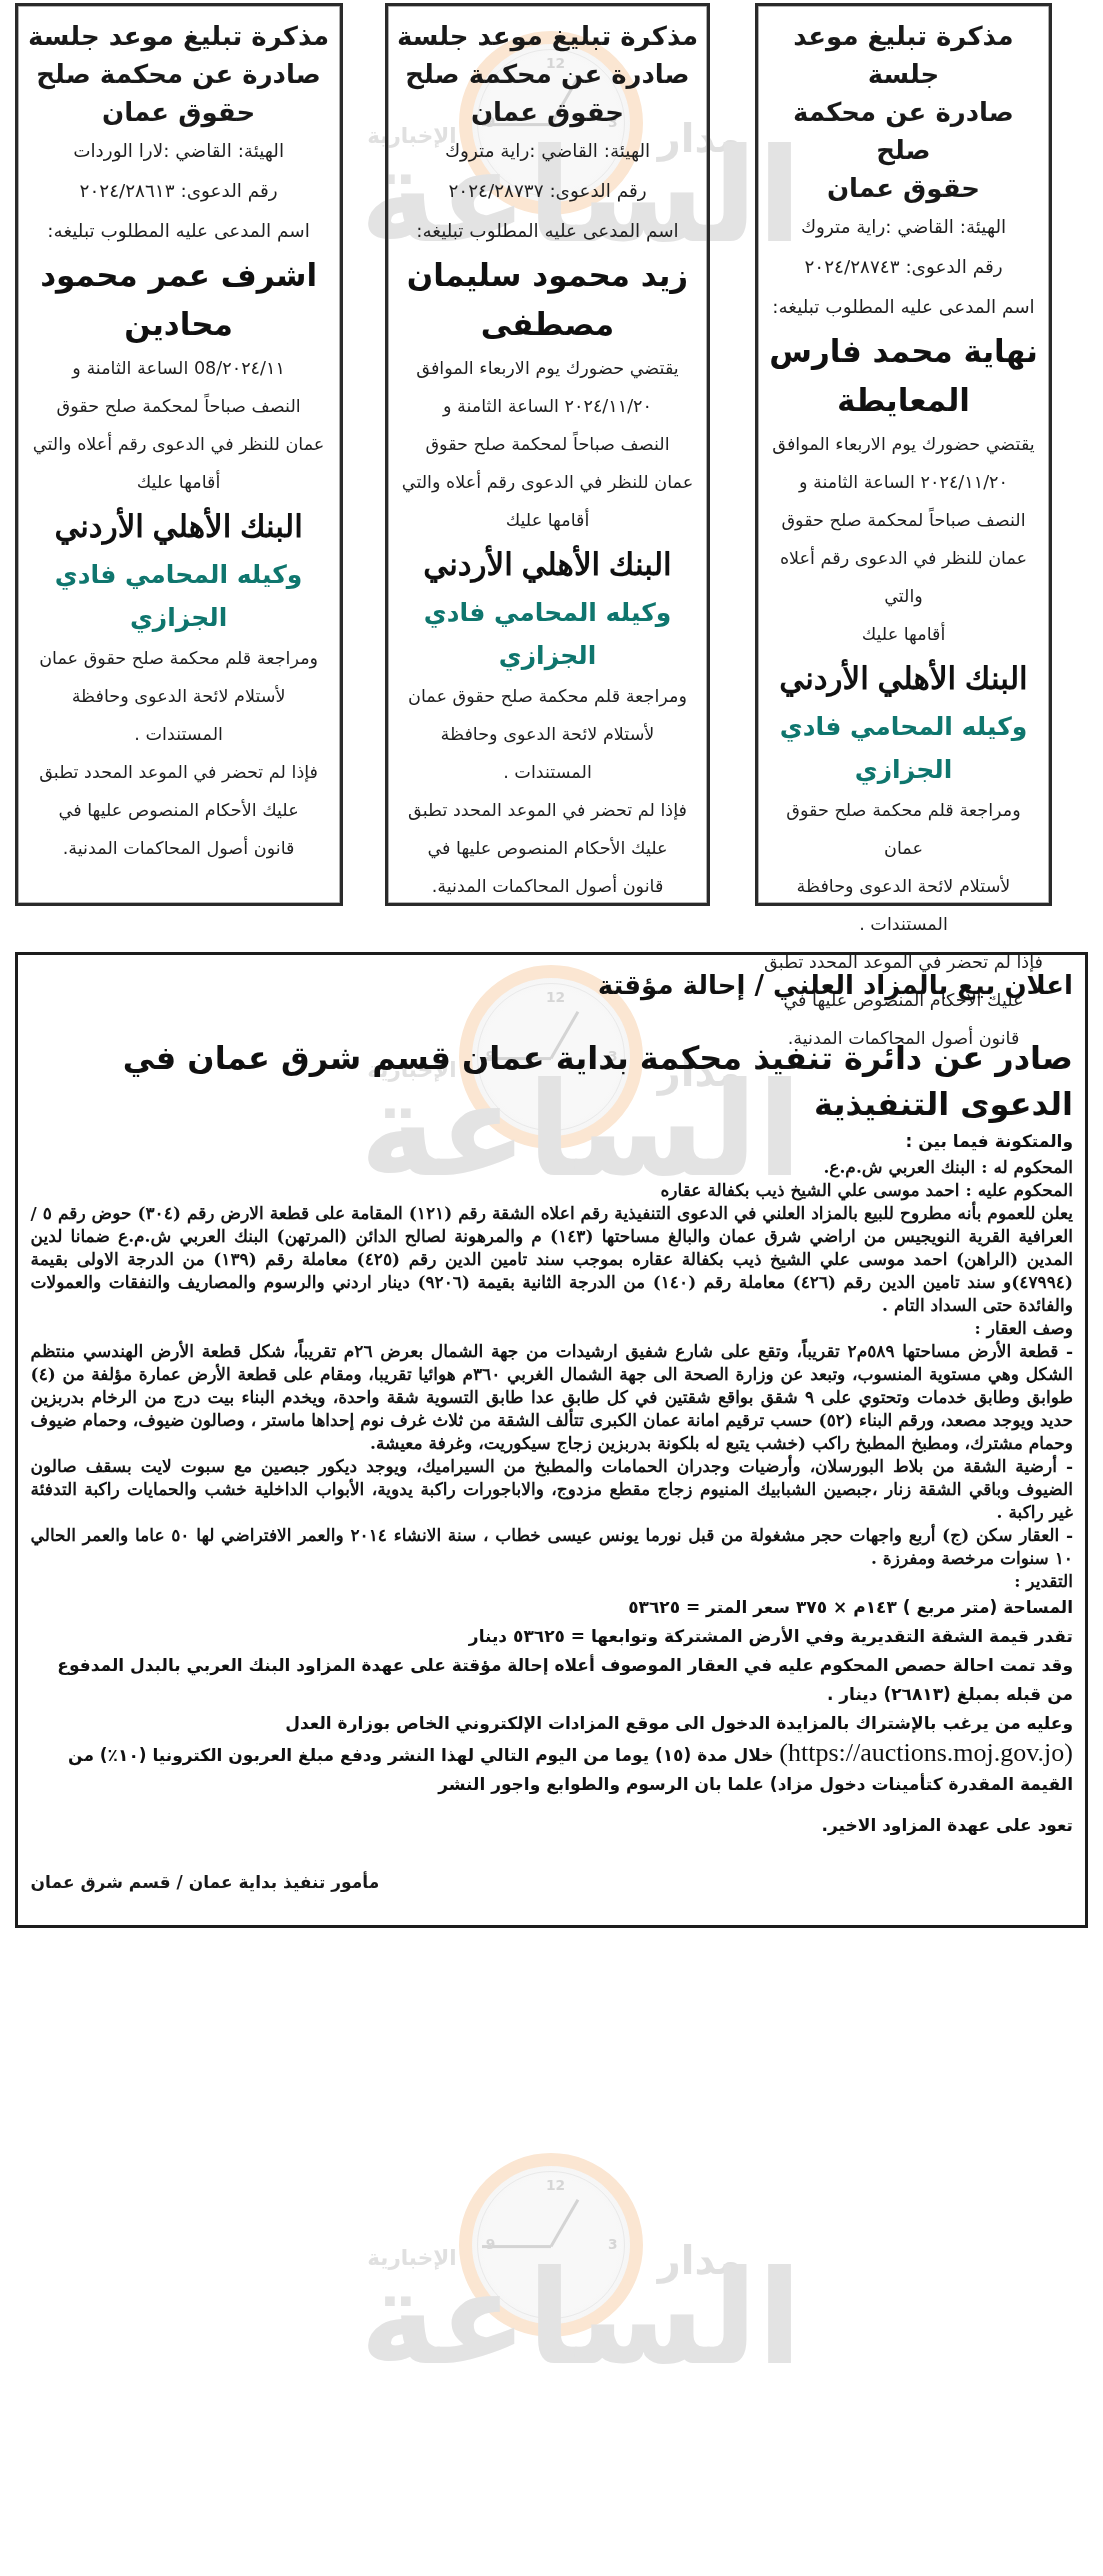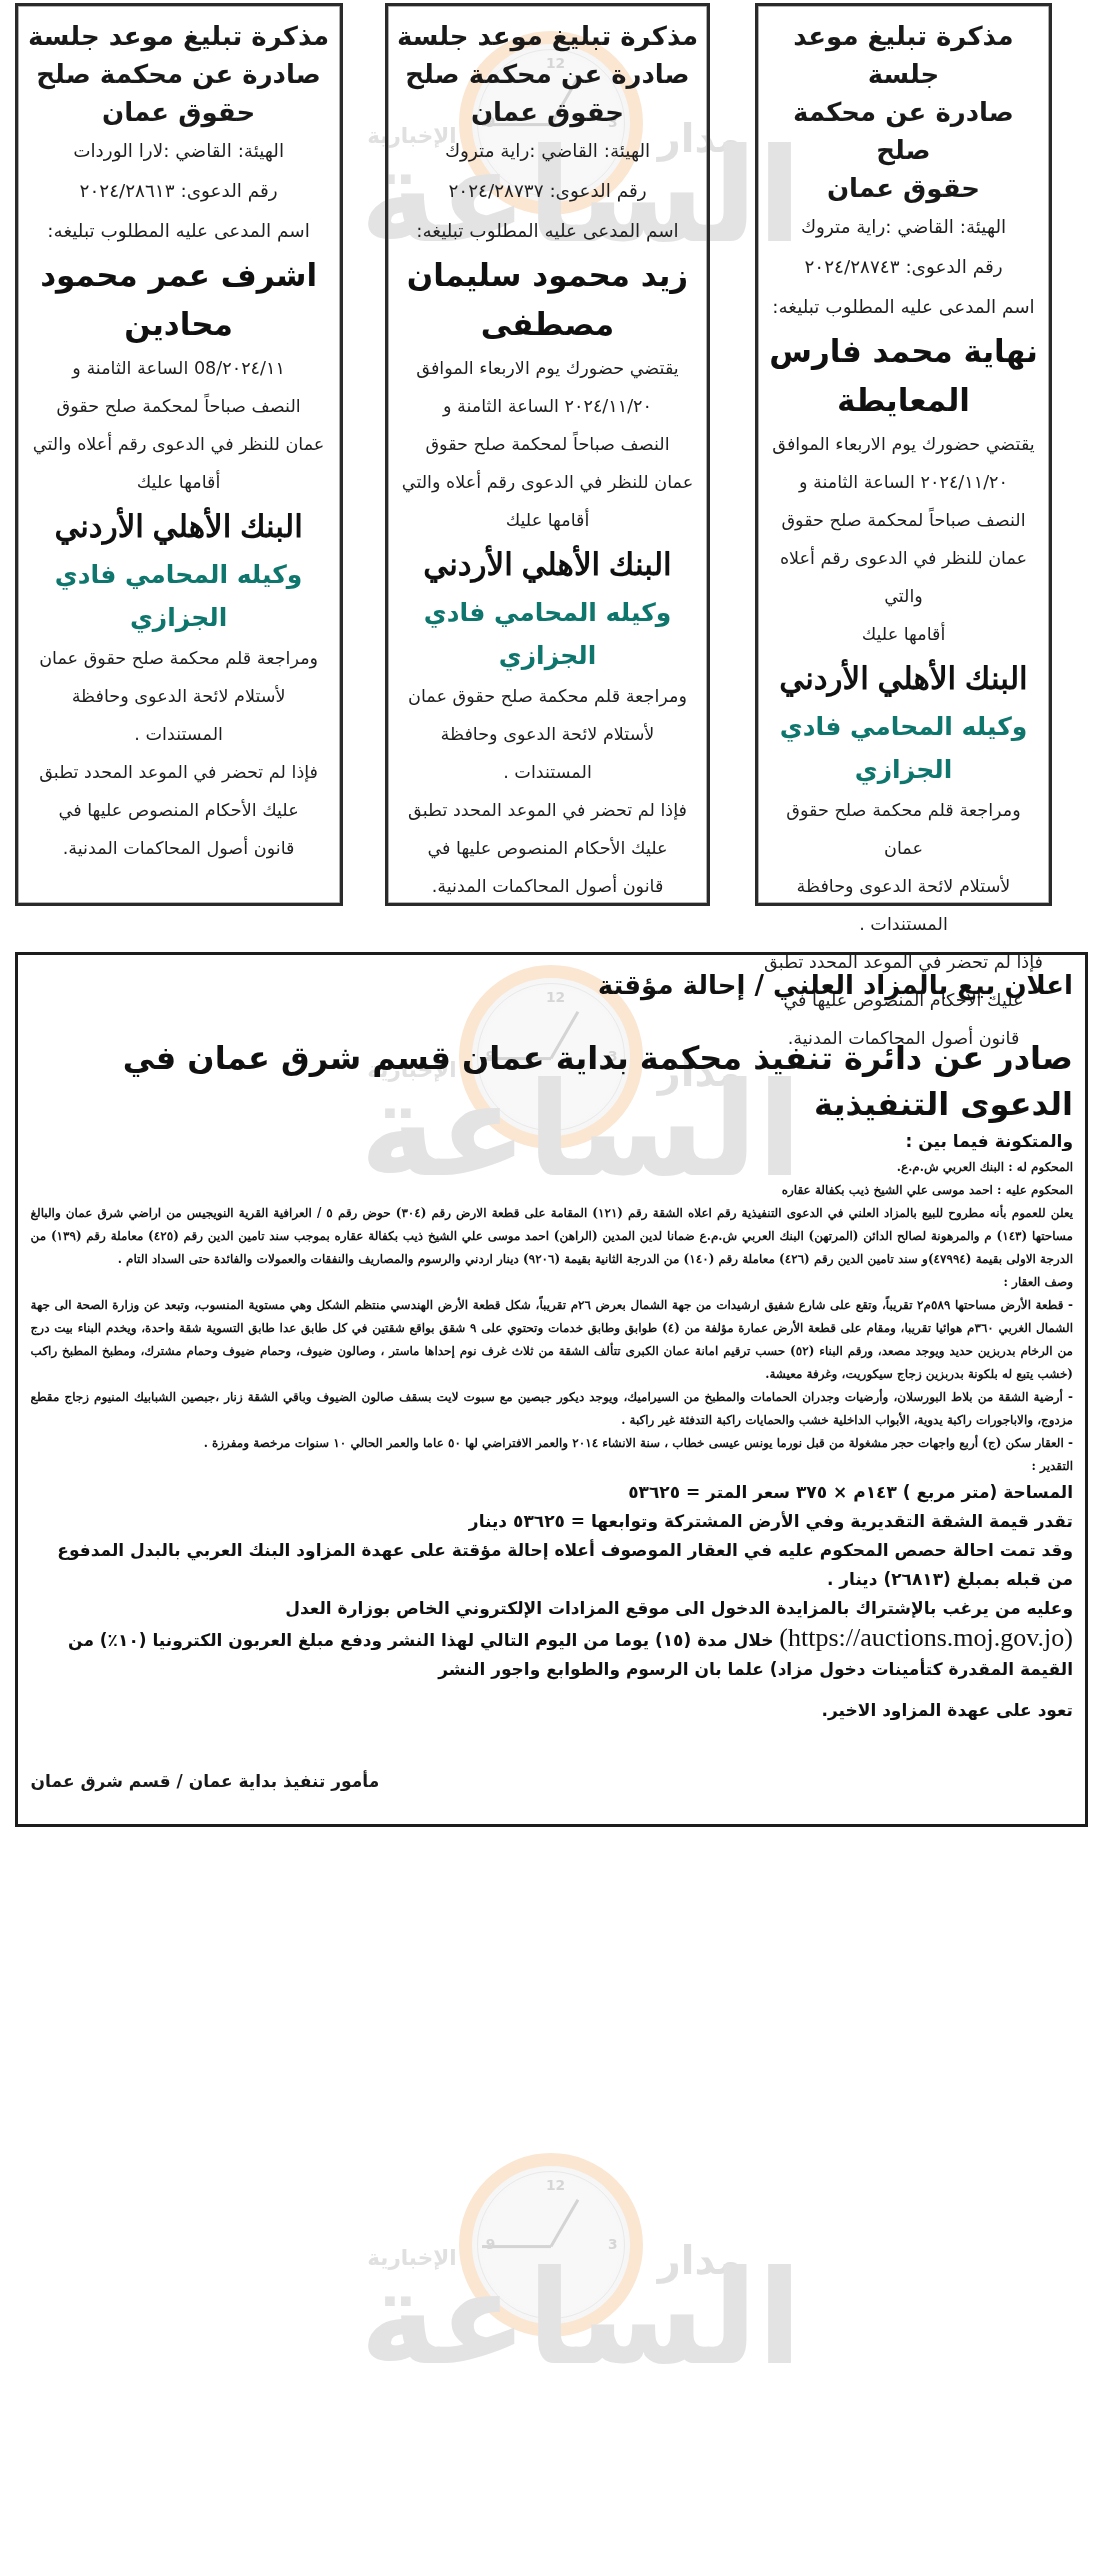--- a/index.html
+++ b/index.html
@@ -30,23 +30,23 @@
   .notice .n-body { font-family: "DejaVu Sans", sans-serif; font-size: 17.6px; line-height: 38px; color: #1f1f1f; }
 
   
   .auction { position: absolute; left: 15.3px; top: 952px; width: 1073px; height: 316px; border: 3.8px solid #1c1c1c; z-index: 1;
     padding: 7.7px 12.3px 0 12.3px; }
   .auction { height: 1082px; }
   .a-head { text-align: right; font-family: "DejaVu Sans", sans-serif; font-weight: bold; color: #111; }
   .a-head.h1 { font-size: 26px; line-height: 43px; margin-top: 1.5px; }
   .a-head.h2 { font-size: 32px; line-height: 46px; margin-top: 28px; }
   .a-head.h3 { font-size: 26px; line-height: 41px; }
-  .a-par { font-family: "DejaVu Serif", serif; font-weight: bold; font-size: 12px; line-height: 23px; color: #141414; text-align: justify; }
+  .a-par { font-family: "DejaVu Serif", serif; font-weight: bold; font-size: 17px; line-height: 23px; color: #141414; text-align: justify; }
   .a-par.tight { text-align: right; }
-  .a-sign { font-family: "DejaVu Sans", sans-serif; font-weight: bold; font-size: 17px; line-height: 23px; text-align: left; margin-top: 45px; padding-left: 0; }
+  .a-sign { font-family: "DejaVu Sans", sans-serif; font-weight: bold; font-size: 17px; line-height: 23px; text-align: left; margin-top: 31px; padding-left: 0; }
   .a-cond { font-family: "DejaVu Sans", sans-serif; font-weight: bold; font-size: 17px; line-height: 29px; color: #111; text-align: right; }
 </style>
 </head>
 <body>
 
 <div class="wm" style="left:352px; top:31px;">
   <div class="clock">
     <div class="face"></div>
       <div class="hand1"></div>
       <div class="hand2"></div>

